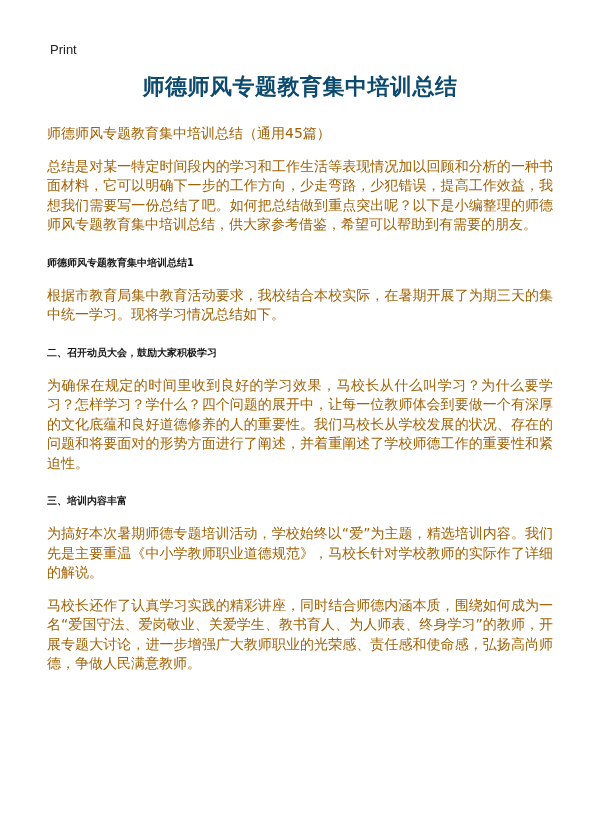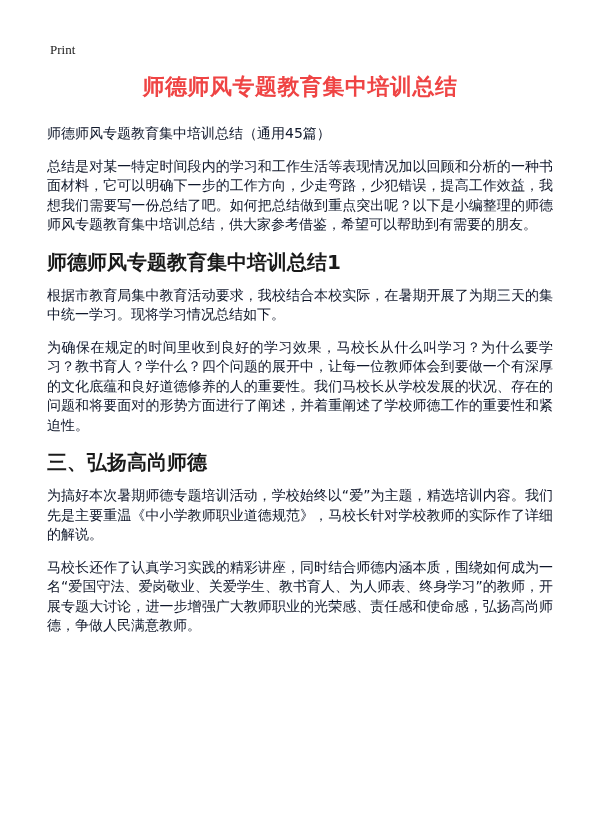--- a/index.html
+++ b/index.html
@@ -15,45 +15,45 @@
     -webkit-font-smoothing: antialiased;
   }
   .page {
     box-sizing: border-box;
     width: 600px;
     height: 828px;
     padding: 42px 47px 0 47px;
     background: #ffffff;
   }
   .print-label {
-    font-family: Liberation Serif, serif;
+    font-family: Liberation Sans, sans-serif;
     font-size: 13px;
     color: #222222;
     line-height: 15px;
     margin: 0 0 8px 3px;
   }
   .doc-title {
     font-size: 22px;
     font-weight: bold;
-    color: #ef4444;
+    color: #0c4a6e;
     text-align: center;
     line-height: 26px;
     margin: 17px 0 24px 0;
     letter-spacing: 0.5px;
   }
   .para {
     font-size: 14px;
     line-height: 19.5px;
-    color: #0f172a;
+    color: #a16207;
     text-align: justify;
     text-justify: inter-character;
     margin: 0 0 13px 0;
   }
   .sec-heading {
-    font-size: 20px;
+    font-size: 10px;
     font-weight: bold;
     color: #1a1a1a;
     line-height: 19px;
     margin: 18px 0 14px 0;
   }
 </style>
 </head>
 <body>
 
 <div class="page">
@@ -63,19 +63,20 @@
   <h1 class="doc-title">师德师风专题教育集中培训总结</h1>
 
   <p class="para">师德师风专题教育集中培训总结（通用45篇）</p>
 
   <p class="para">总结是对某一特定时间段内的学习和工作生活等表现情况加以回顾和分析的一种书面材料，它可以明确下一步的工作方向，少走弯路，少犯错误，提高工作效益，我想我们需要写一份总结了吧。如何把总结做到重点突出呢？以下是小编整理的师德师风专题教育集中培训总结，供大家参考借鉴，希望可以帮助到有需要的朋友。</p>
 
   <h2 class="sec-heading">师德师风专题教育集中培训总结1</h2>
   <p class="para">根据市教育局集中教育活动要求，我校结合本校实际，在暑期开展了为期三天的集中统一学习。现将学习情况总结如下。</p>
 
 
-  <p class="para">为确保在规定的时间里收到良好的学习效果，马校长从什么叫学习？为什么要学习？教书育人？学什么？四个问题的展开中，让每一位教师体会到要做一个有深厚的文化底蕴和良好道德修养的人的重要性。我们马校长从学校发展的状况、存在的问题和将要面对的形势方面进行了阐述，并着重阐述了学校师德工作的重要性和紧迫性。</p>
+  <h2 class="sec-heading">二、召开动员大会，鼓励大家积极学习</h2>
+  <p class="para">为确保在规定的时间里收到良好的学习效果，马校长从什么叫学习？为什么要学习？怎样学习？学什么？四个问题的展开中，让每一位教师体会到要做一个有深厚的文化底蕴和良好道德修养的人的重要性。我们马校长从学校发展的状况、存在的问题和将要面对的形势方面进行了阐述，并着重阐述了学校师德工作的重要性和紧迫性。</p>
 
-  <h2 class="sec-heading">三、弘扬高尚师德</h2>
+  <h2 class="sec-heading">三、培训内容丰富</h2>
   <p class="para">为搞好本次暑期师德专题培训活动，学校始终以“爱”为主题，精选培训内容。我们先是主要重温《中小学教师职业道德规范》，马校长针对学校教师的实际作了详细的解说。</p>
   <p class="para">马校长还作了认真学习实践的精彩讲座，同时结合师德内涵本质，围绕如何成为一名“爱国守法、爱岗敬业、关爱学生、教书育人、为人师表、终身学习”的教师，开展专题大讨论，进一步增强广大教师职业的光荣感、责任感和使命感，弘扬高尚师德，争做人民满意教师。</p>
 
 </div>
 
 </body></html>

